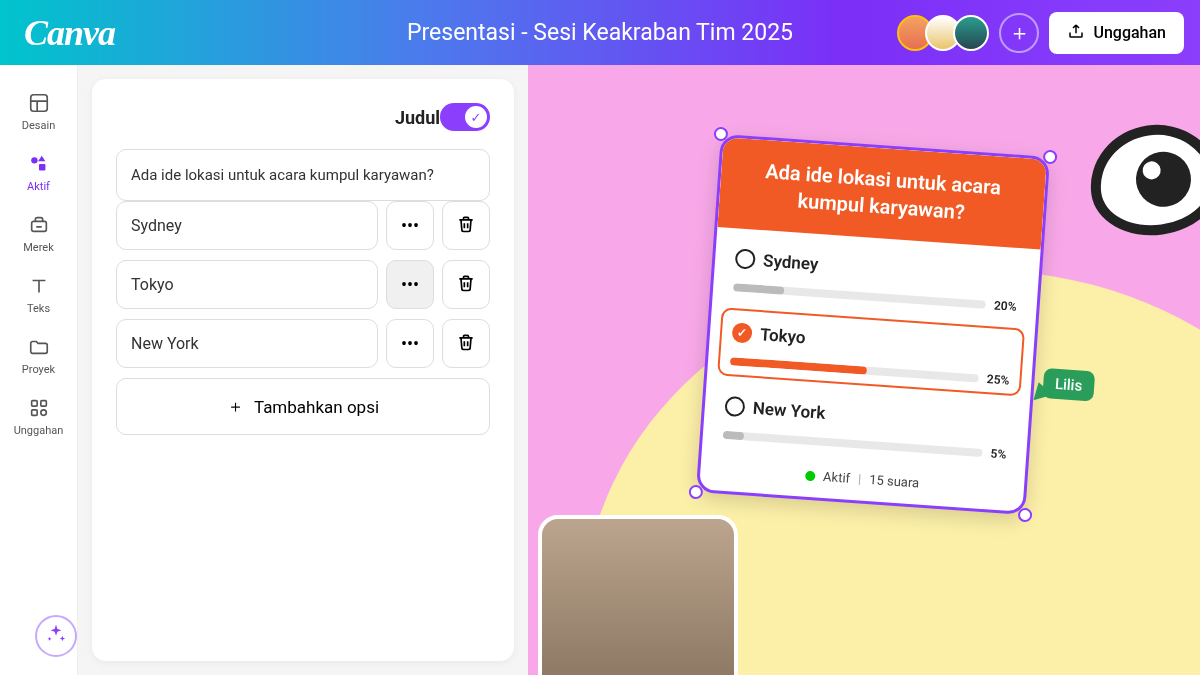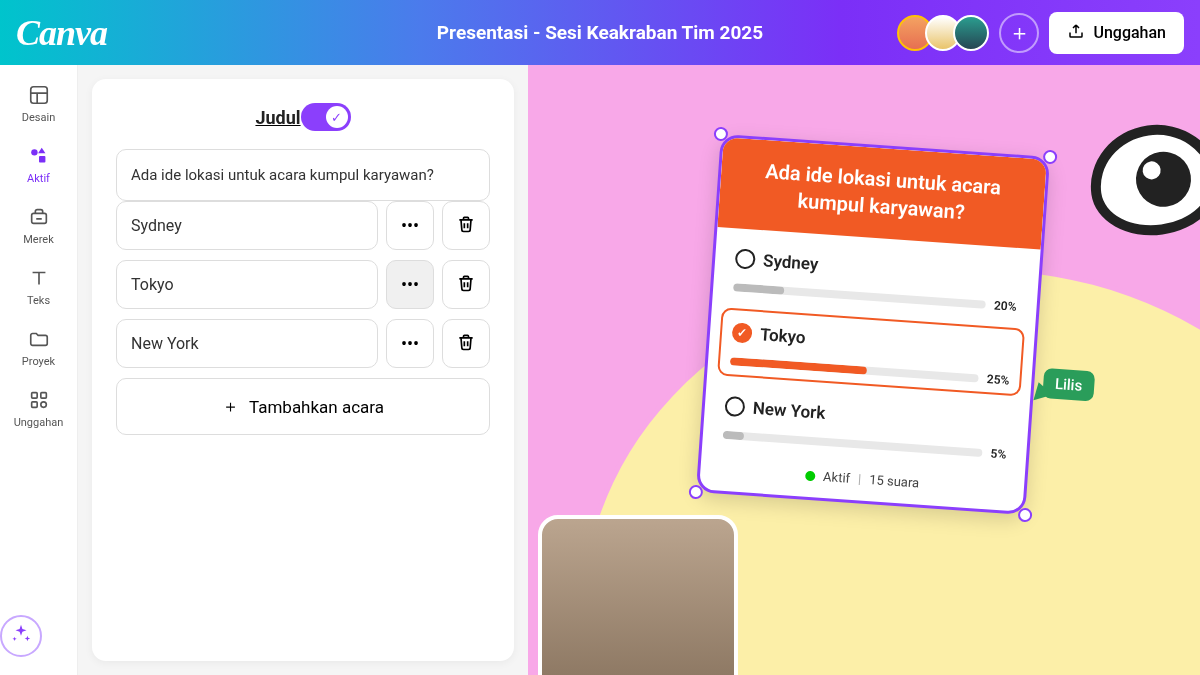--- a/index.html
+++ b/index.html
@@ -14,28 +14,29 @@
   padding: 0 16px;
   position: relative;
 }
 .logo {
   font-family: cursive;
   font-size: 36px;
   font-weight: bold;
   color: white;
   font-style: italic;
   letter-spacing: -1px;
+  margin-left: 8px;
 }
 .doc-title {
   position: absolute;
   left: 50%;
   transform: translateX(-50%);
   color: white;
-  font-size: 19px;
-  font-weight: 700;
+  font-size: 23px;
+  font-weight: 400;
 }
 .header-right {
   margin-left: auto;
   display: flex;
   align-items: center;
   gap: 10px;
 }
 .avatars { display: flex; }
 .avatar {
   width: 36px; height: 36px;
@@ -73,22 +74,22 @@
 
 .main { display: flex; height: 610px; }
 
 
 .sidebar {
   width: 78px;
   background: #fff;
   border-right: 1px solid #eee;
   display: flex;
   flex-direction: column;
-  align-items: flex-start;
-  padding-top: 8px;
+  align-items: flex-end;
+  padding-top: 16px;
   position: relative;
 }
 .sidebar-item {
   width: 100%;
   display: flex;
   flex-direction: column;
   align-items: center;
   padding: 10px 0;
   cursor: pointer;
   color: #555;
@@ -117,24 +118,23 @@
 }
 .panel-card {
   background: white;
   border-radius: 14px;
   padding: 24px;
   width: 100%;
   box-shadow: 0 2px 8px rgba(0,0,0,0.05);
 }
 .panel-row {
   display: flex;
-  justify-content: center;
+  justify-content: flex-end;
   align-items: center;
   margin-bottom: 18px;
-  text-decoration: underline;
 }
 .panel-heading {
   font-size: 18px;
   font-weight: 700;
   color: #222;
 }
 .toggle {
   width: 50px; height: 28px;
   background: #8B3FFC;
   border-radius: 14px;
@@ -506,21 +506,21 @@
           </button>
         <button class="icon-btn">
             <span><svg width="20" height="20" viewBox="0 0 24 24" fill="none" stroke="currentColor" stroke-width="2">
                 <path d="M4 7h16M9 7V5a1 1 0 011-1h4a1 1 0 011 1v2M6 7l1 12a2 2 0 002 2h6a2 2 0 002-2l1-12M10 11v6M14 11v6"></path>
               </svg></span>
           </button>
       </div>
 
       <button class="add-option-btn">
         <span>＋</span>
-        <span>Tambahkan acara</span>
+        <span>Tambahkan opsi</span>
       </button>
     </div>
   </div>
 
   <div class="canvas">
     <div class="blob"></div>
     <div class="eye">
         <div class="eye-inner"></div>
       </div>
     <div class="photo"></div>

